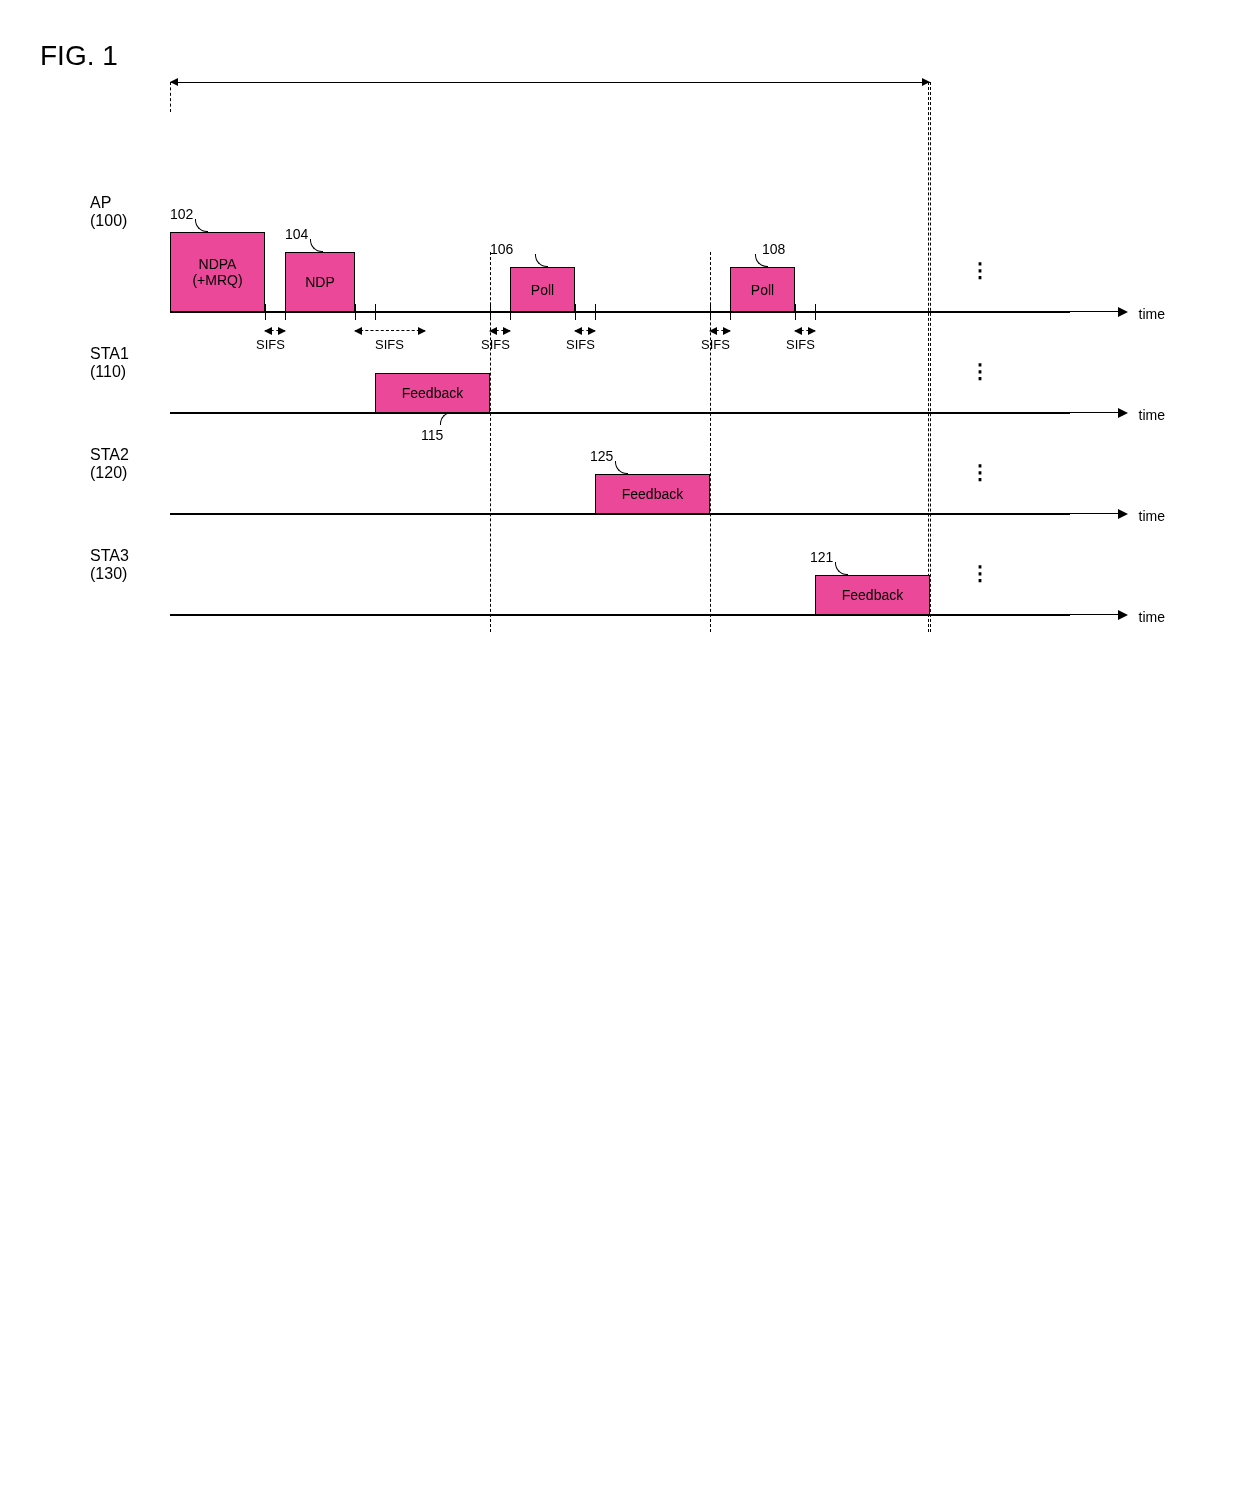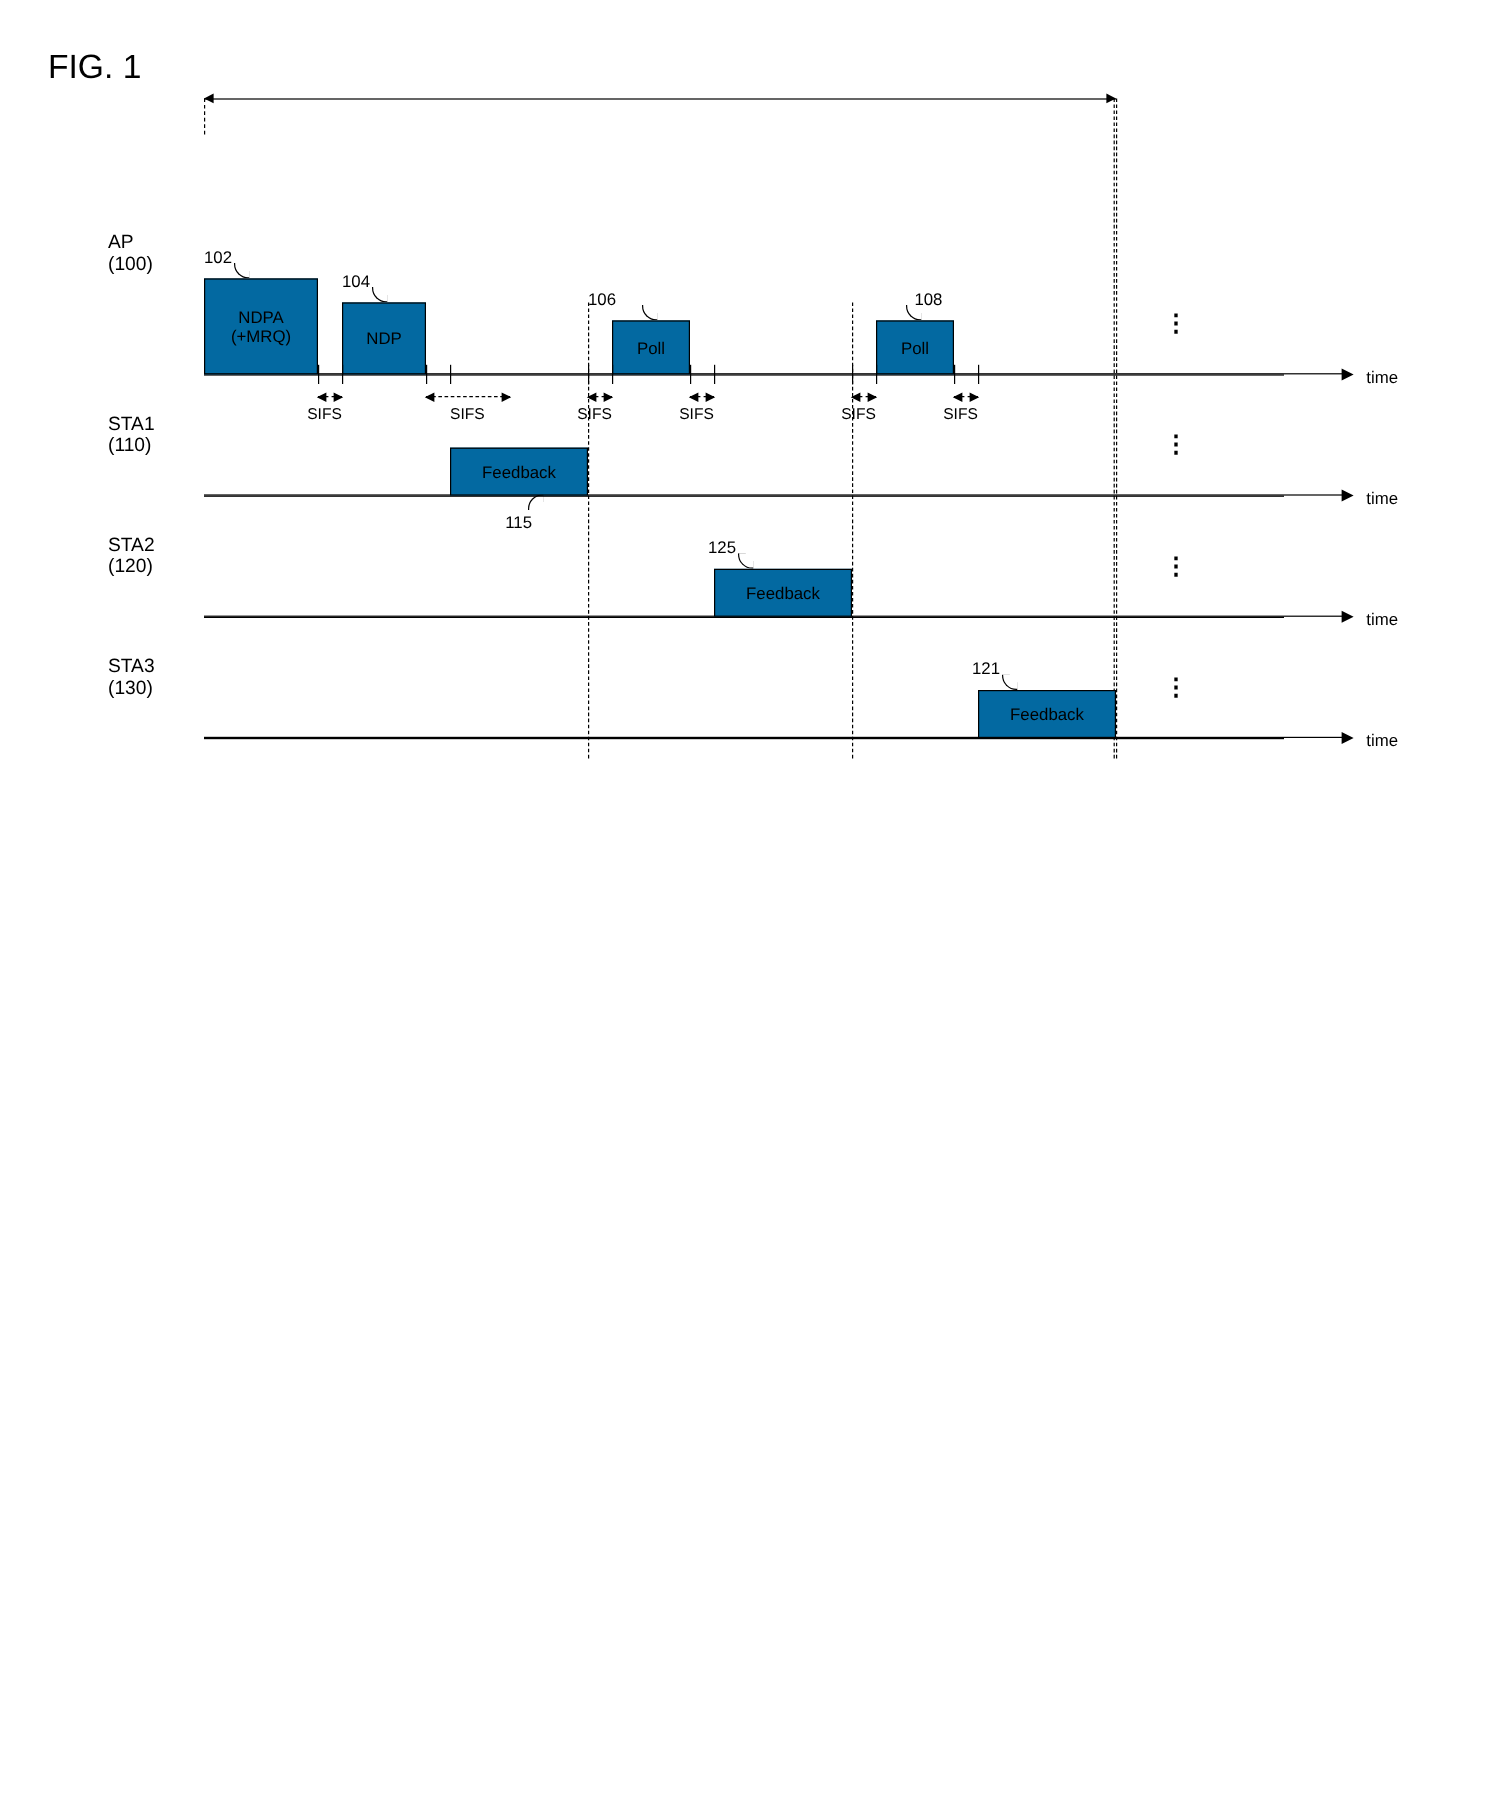--- a/index.html
+++ b/index.html
@@ -60,21 +60,21 @@
   }
   .time-label {
     position: absolute;
     right: -95px;
     bottom: -10px;
     font-size: 14px;
   }
   .frame {
     position: absolute;
     border: 1.5px solid #000;
-    background: #0369a1;
+    background: #ec4899;
     display: flex;
     align-items: center;
     justify-content: center;
     text-align: center;
     font-size: 14px;
     padding: 0;
     box-sizing: border-box;
   }
   .ref-label {
     position: absolute;

